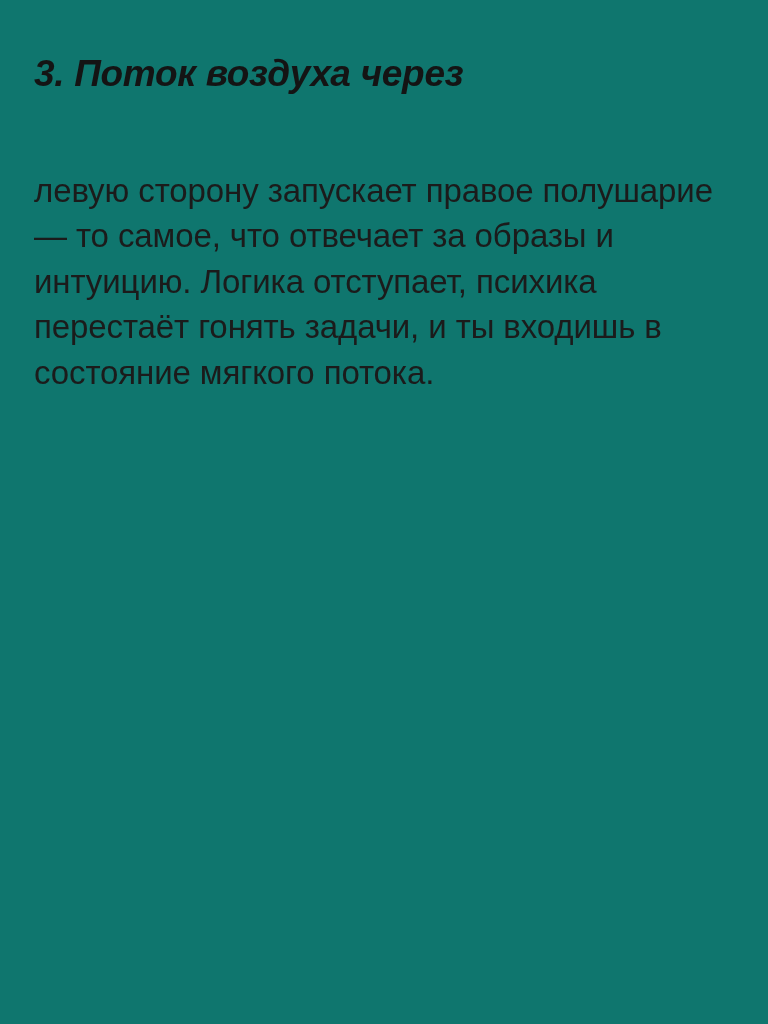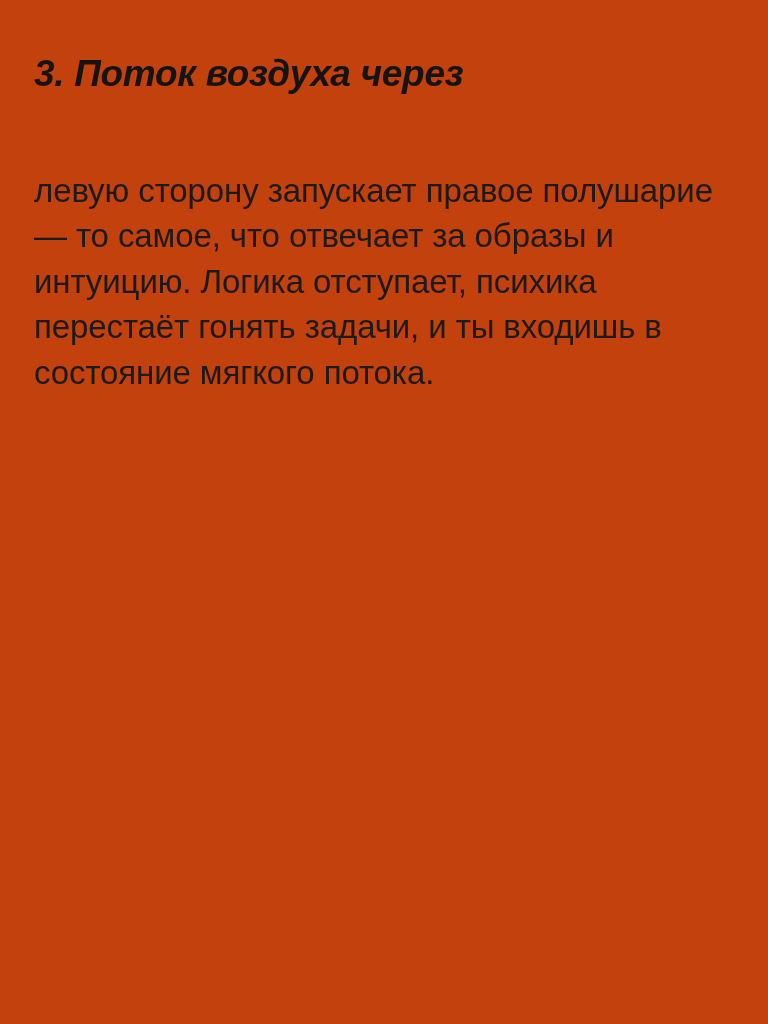--- a/index.html
+++ b/index.html
@@ -12,21 +12,21 @@
     background: #e8e2d6;
     font-family: "Liberation Sans", sans-serif;
     color: #1b1b1b;
     overflow: hidden;
   }
   .page {
     box-sizing: border-box;
     width: 768px;
     height: 1024px;
     padding: 52px 28px 16px 34px;
-    background: #c2410c;
+    background: #0f766e;
   }
   .heading {
     font-size: 37px;
     font-weight: 700;
     font-style: italic;
     line-height: 1.18;
     letter-spacing: -0.3px;
     margin: 0 0 72px 0;
     color: #141414;
   }

